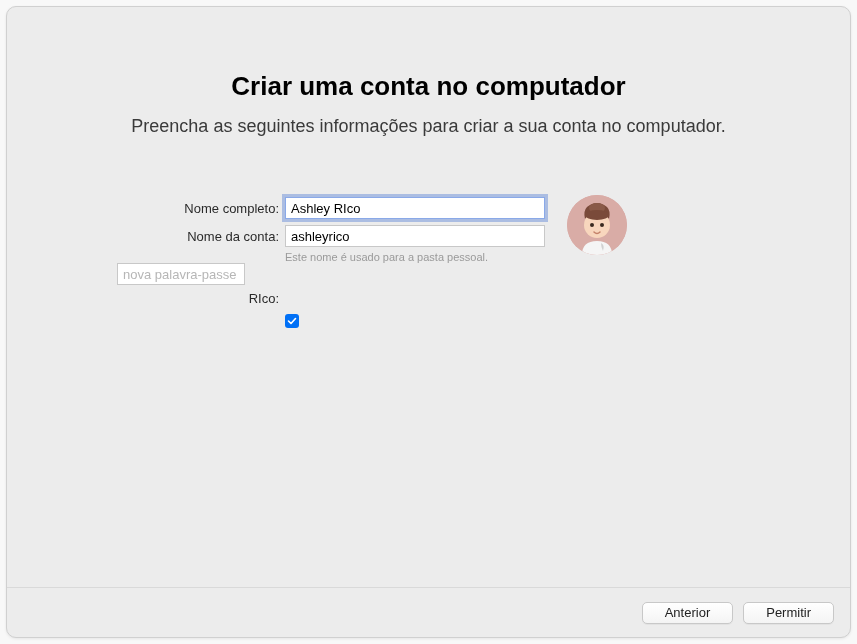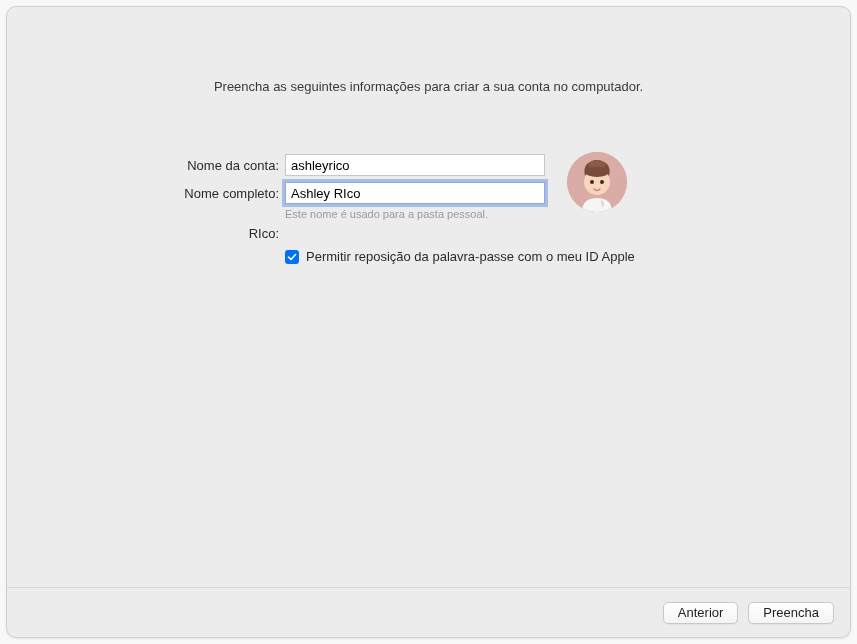--- a/index.html
+++ b/index.html
@@ -32,21 +32,21 @@
     }
     .title {
       text-align: center;
       font-size: 26px;
       font-weight: 700;
       color: #000;
       margin-bottom: 14px;
     }
     .subtitle {
       text-align: center;
-      font-size: 13px;
+      font-size: 18px;
       color: #3a3a3a;
       margin-bottom: 60px;
       margin-top: 8px;
     }
     .form-area {
       position: relative;
       width: 600px;
       margin-left: 110px;
     }
     .row {
@@ -138,82 +138,83 @@
       height: 50px;
       border-top: 1px solid #d9d9d9;
       display: flex;
       align-items: center;
       justify-content: flex-end;
       padding: 0 16px;
       gap: 10px;
     }
     .btn {
       height: 22px;
-      padding: 0 14px;
+      padding: 0 22px;
       font-size: 13px;
       color: #222;
       background: linear-gradient(#ffffff, #f4f4f4);
       border: 1px solid #c8c8c8;
       border-radius: 5px;
       box-shadow: 0 1px 0 rgba(0,0,0,0.04);
       font-family: inherit;
       cursor: pointer;
     }
   </style>
 </head>
 <body>
 
 <div class="window">
   <div class="content">
+    <h1 class="title">Criar uma conta no computador</h1>
     <p class="subtitle">Preencha as seguintes informações para criar a sua conta no computador.</p>
 
     <div class="form-area">
 
       <div class="avatar">
         <svg viewBox="0 0 60 60">
           <circle cx="30" cy="30" r="30" fill="#d9aca6"></circle>
           <path d="M20 12 Q30 4 40 12 Q44 16 42 24 Q40 20 30 20 Q20 20 18 24 Q16 16 20 12 Z" fill="#7a4a3a"></path>
           <ellipse cx="30" cy="13" rx="8" ry="5" fill="#8a5a48"></ellipse>
           <circle cx="30" cy="30" r="13" fill="#f8d6bd"></circle>
           <ellipse cx="30" cy="20" rx="12" ry="5" fill="#7a4a3a"></ellipse>
           <circle cx="25" cy="30" r="2" fill="#3a2a20"></circle>
           <circle cx="35" cy="30" r="2" fill="#3a2a20"></circle>
           <path d="M27 37 Q30 40 33 37" stroke="#c4826a" stroke-width="1.5" fill="none" stroke-linecap="round"></path>
           <path d="M15 60 Q15 46 30 46 Q45 46 45 60 Z" fill="#f5f5f5"></path>
           <path d="M34 48 Q38 50 36 56 Q34 52 34 48 Z" fill="#d0d0d0"></path>
         </svg>
       </div>
 
       <div class="row">
+        <div class="label">Nome completo:</div>
+        <input class="input input-full input-focused" type="text" value="Ashley RIco" style="">
+      </div>
+
+      <div class="row">
         <div class="label">Nome da conta:</div>
         <input class="input input-full" type="text" value="ashleyrico" style="">
       </div>
-
-      <div class="row">
-        <div class="label">Nome completo:</div>
-        <input class="input input-full input-focused" type="text" value="Ashley RIco" style="">
-      </div>
       <div class="help-text">Este nome é usado para a pasta pessoal.</div>
 
       <div class="row">
+        <input class="input input-half" type="password" placeholder="nova palavra-passe" style="">
       </div>
 
       <div class="row">
         <div class="label">RIco:</div>
       </div>
 
       <div class="checkbox-row">
         <div class="checkbox">
           <svg viewBox="0 0 10 10">
               <path d="M1.5 5 L4 7.5 L8.5 2.5" stroke="#fff" stroke-width="1.6" fill="none" stroke-linecap="round" stroke-linejoin="round"></path>
             </svg>
         </div>
-        <span class="checkbox-label">Permitir reposição da palavra-passe com o meu ID Apple</span>
       </div>
 
     </div>
   </div>
 
   <div class="footer">
     <button class="btn">Anterior</button>
-    <button class="btn">Preencha</button>
+    <button class="btn">Permitir</button>
   </div>
 </div>
 
 </body></html>

